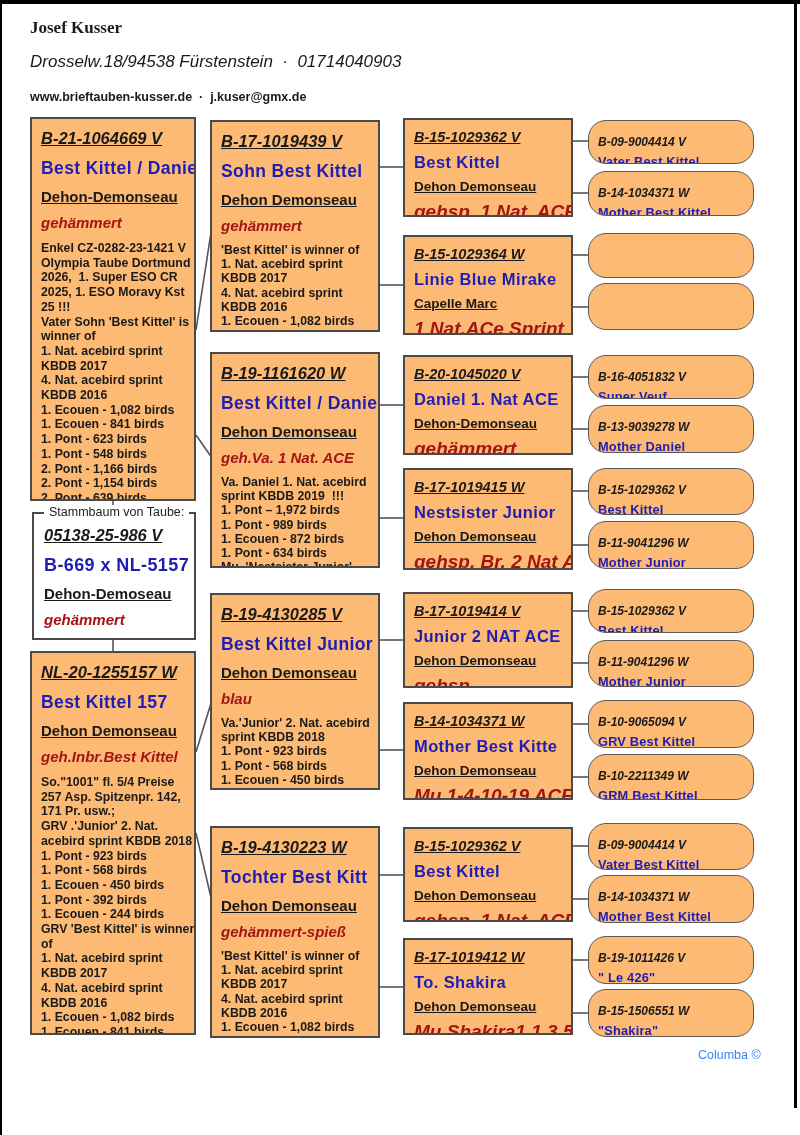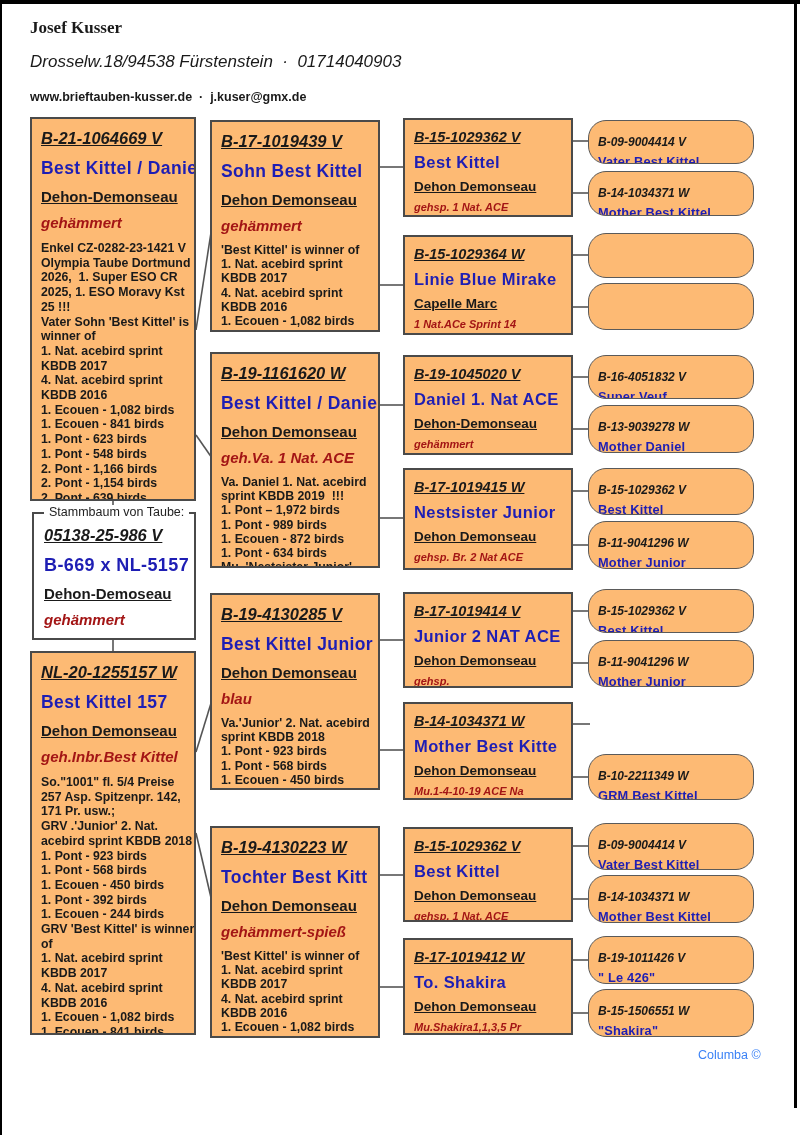--- a/index.html
+++ b/index.html
@@ -31,21 +31,21 @@
 
   .g2 .ring{font-size:16.5px;margin:2px 0 10px;}
   .g2 .pname{font-size:17.5px;margin-bottom:9px;}
   .g2 .breeder{font-size:15px;margin-bottom:9px;}
   .g2 .cline{font-size:15px;margin-bottom:9px;}
   .g2 .body{font-size:12.3px;line-height:14.2px;}
 
   .g3 .ring{font-size:14.5px;margin:1px 0 8px;}
   .g3 .pname{font-size:16.5px;margin-bottom:7px;}
   .g3 .breeder{font-size:13.5px;margin-bottom:7px;}
-  .g3 .cline{font-size:11px;}
+  .g3 .cline{font-size:19px;}
 
   .g4{padding:12px 9px;border-width:1.5px;border-color:#5a5a5a;border-radius:18px;}
   .g4 .ring{font-size:12px;margin:2px 0 5px;text-decoration:none;}
   .g4 .pname{font-size:12.8px;margin-bottom:1px;letter-spacing:.2px;}
   .g4 .breeder{font-size:12.3px;text-decoration:none;}
 
   .subject{position:absolute;box-sizing:border-box;left:32px;top:512px;width:164px;height:128px;
     border:2px solid #4a4a4a;background:#fff;padding:12px 10px 8px;z-index:2;}
   .subject-legend{position:absolute;top:-9px;left:10px;background:#fff;padding:0 5px;font-size:12.5px;color:#222;white-space:pre;}
   .subject .ring{font-size:16.5px;margin-bottom:10px;}
@@ -223,21 +223,21 @@
     <div class="breeder">Dehon Demonseau</div>
     <div class="cline">gehsp. 1 Nat. ACE</div>
   </div>
   <div class="pbox g3" style="left:403px;top:235px;width:170px;height:100px">
     <div class="ring">B-15-1029364 W</div>
     <div class="pname">Linie Blue Mirake</div>
     <div class="breeder">Capelle Marc</div>
     <div class="cline">1 Nat.ACe Sprint 14</div>
   </div>
   <div class="pbox g3" style="left:403px;top:355px;width:170px;height:100px">
-    <div class="ring">B-19-1045020 V</div>
+    <div class="ring">B-20-1045020 V</div>
     <div class="pname">Daniel 1. Nat ACE</div>
     <div class="breeder">Dehon-Demonseau</div>
     <div class="cline">gehämmert</div>
   </div>
   <div class="pbox g3" style="left:403px;top:468px;width:170px;height:102px">
     <div class="ring">B-17-1019415 W</div>
     <div class="pname">Nestsister Junior</div>
     <div class="breeder">Dehon Demonseau</div>
     <div class="cline">gehsp. Br. 2 Nat ACE</div>
   </div>
@@ -309,20 +309,25 @@
   <div class="pbox g4" style="left:588px;top:589px;width:166px;height:44px">
     <div class="ring">B-15-1029362 V</div>
     <div class="pname">Best Kittel</div>
     <div class="breeder">Dehon Demonseau</div>
   </div>
   <div class="pbox g4" style="left:588px;top:640px;width:166px;height:47px">
     <div class="ring">B-11-9041296 W</div>
     <div class="pname">Mother Junior</div>
     <div class="breeder">Dehon Demoseau</div>
   </div>
+  <div class="pbox g4" style="left:588px;top:700px;width:166px;height:48px">
+    <div class="ring">B-10-9065094 V</div>
+    <div class="pname">GRV Best Kittel</div>
+    <div class="breeder">Dehon Demonseau</div>
+  </div>
   <div class="pbox g4" style="left:588px;top:754px;width:166px;height:46px">
     <div class="ring">B-10-2211349 W</div>
     <div class="pname">GRM Best Kittel</div>
     <div class="breeder">Dehon Demonseau</div>
   </div>
   <div class="pbox g4" style="left:588px;top:823px;width:166px;height:47px">
     <div class="ring">B-09-9004414 V</div>
     <div class="pname">Vater Best Kittel</div>
     <div class="breeder">Dehon Demonseau</div>
   </div>

